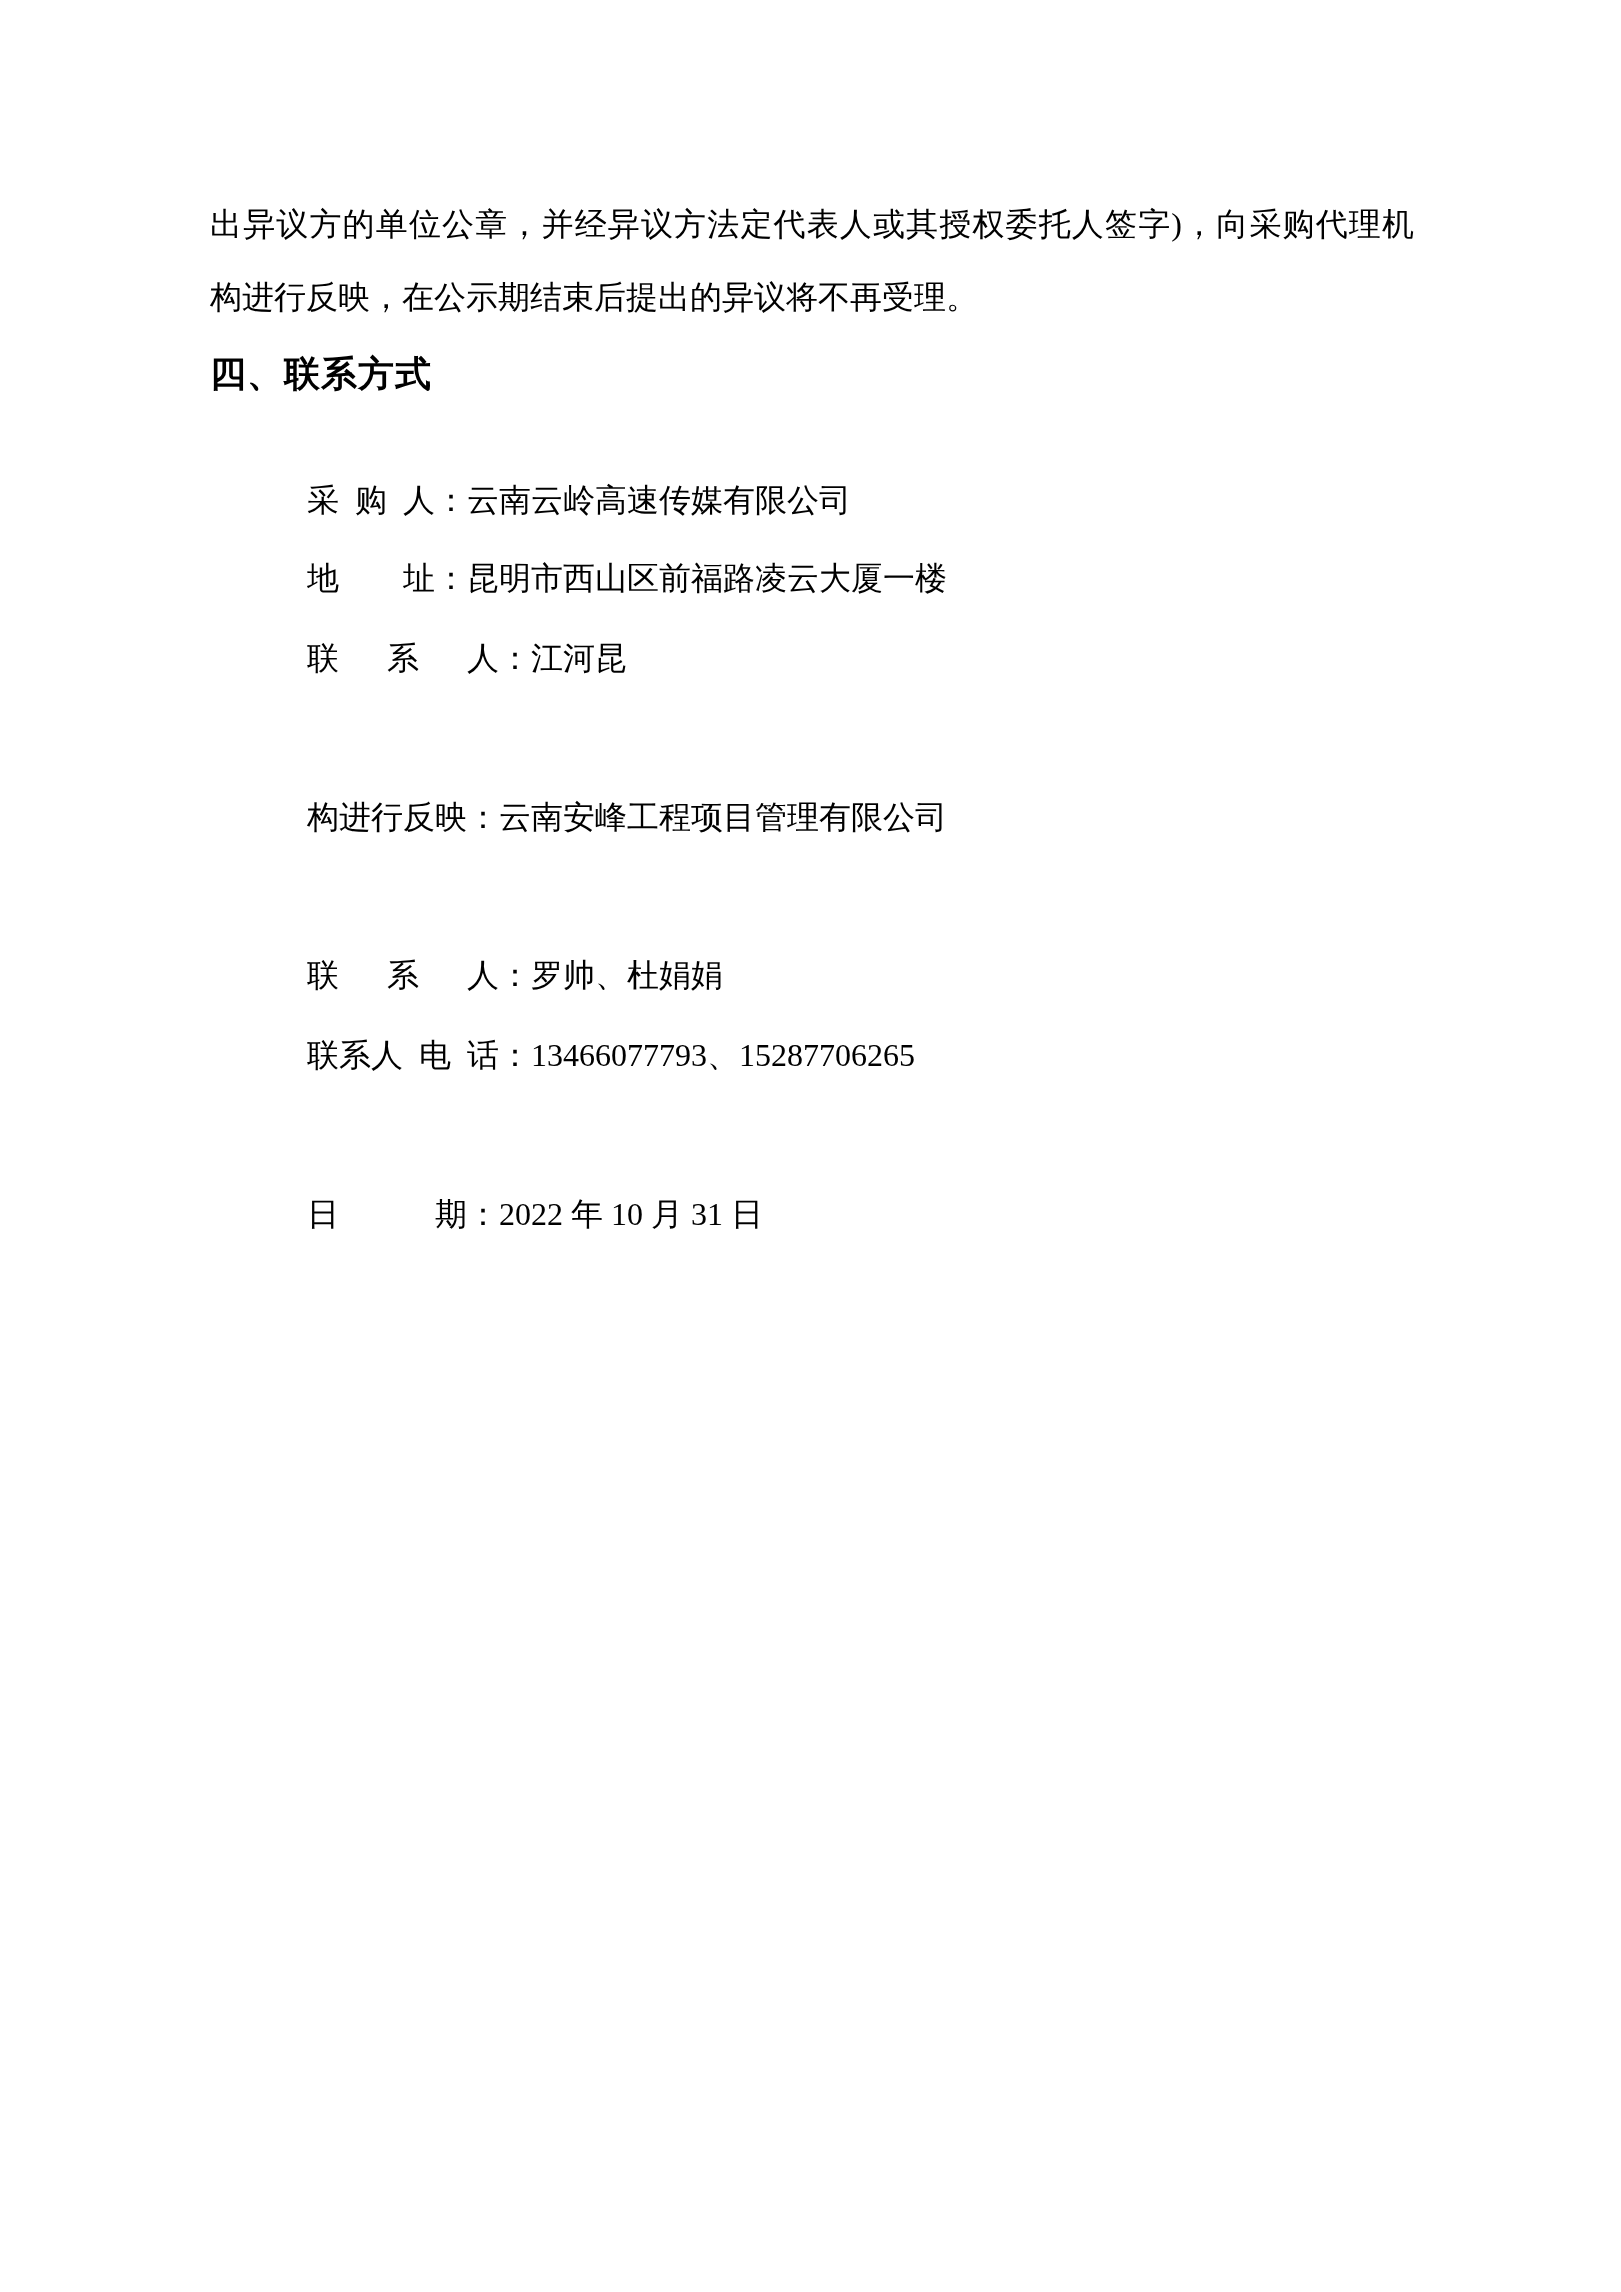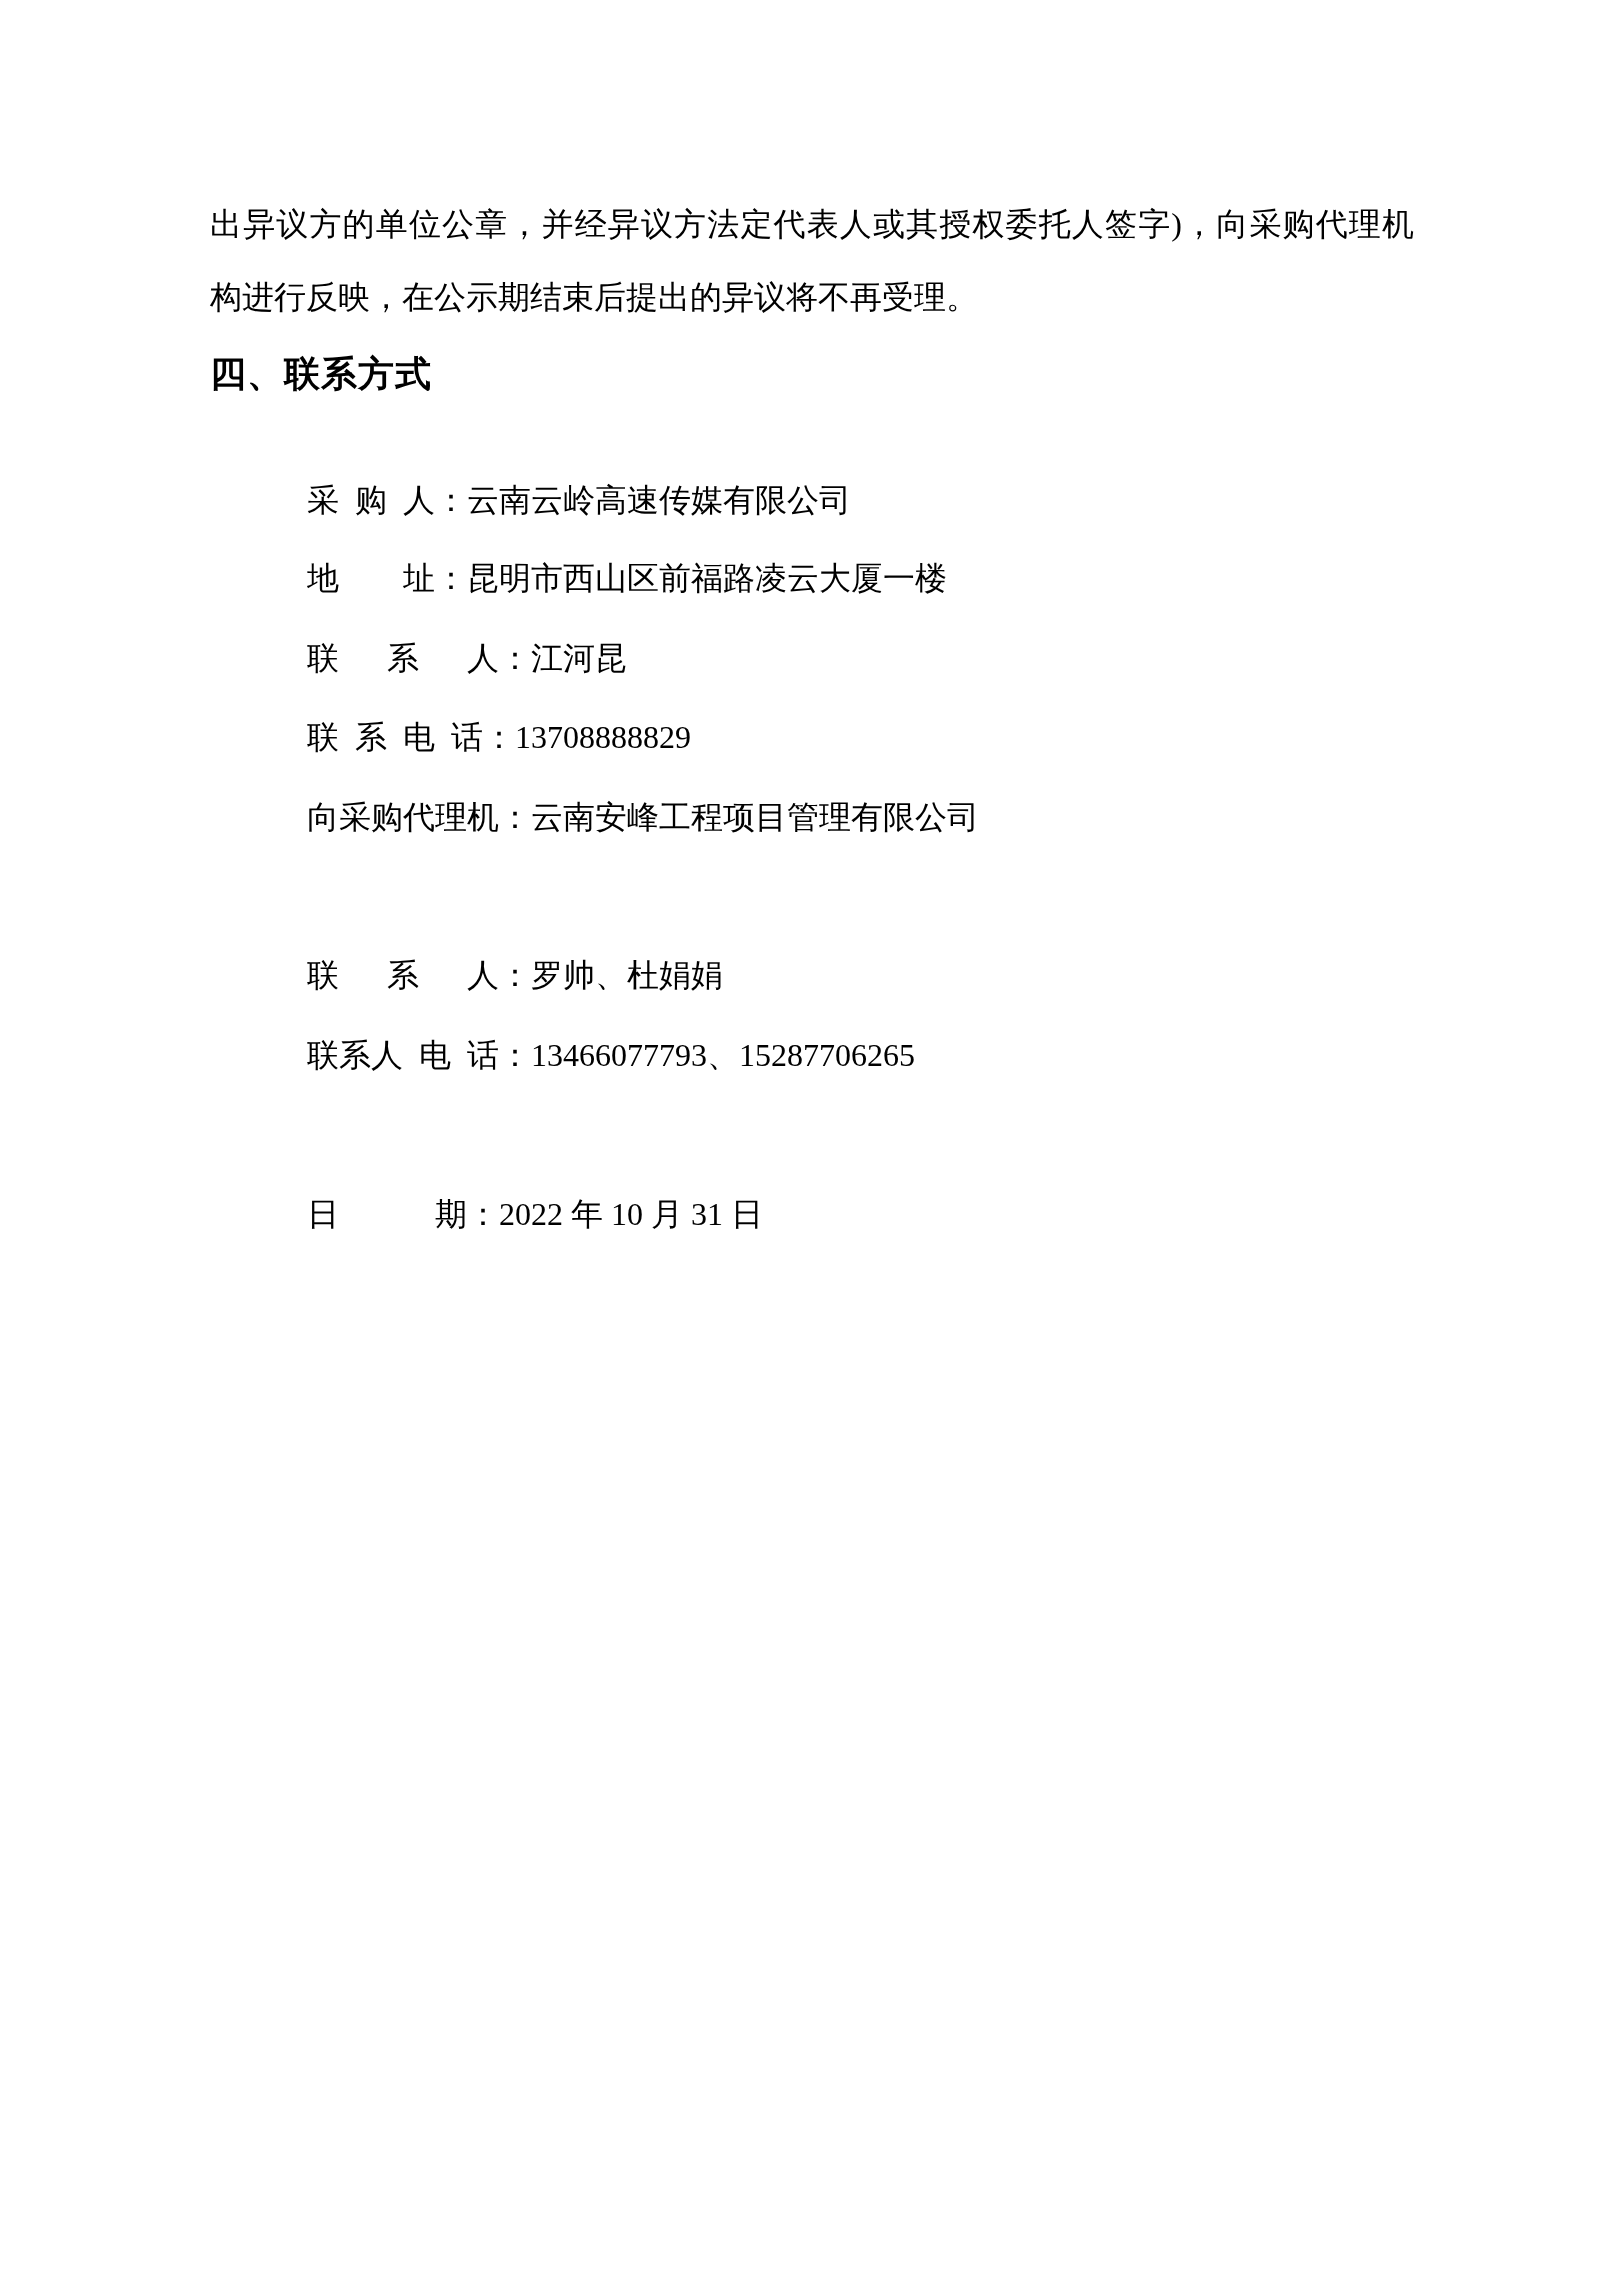--- a/index.html
+++ b/index.html
@@ -72,26 +72,23 @@
   </div>
 
   <div class="textline contact" style="top:520px">
     <span class="label">地　　址：</span><span class="value">昆明市西山区前福路凌云大厦一楼</span>
   </div>
 
   <div class="textline contact" style="top:600px">
     <span class="label">联　 系　 人：</span><span class="value">江河昆</span>
   </div>
 
-  <div class="textline contact" style="top:679px">
-    <span class="label">联 系 电 话：</span><span class="value">13708888829</span>
-  </div>
 
   <div class="textline contact" style="top:759px">
-    <span class="label">向采购代理机：</span><span class="value">云南安峰工程项目管理有限公司</span>
+    <span class="label">构进行反映：</span><span class="value">云南安峰工程项目管理有限公司</span>
   </div>
 
 
   <div class="textline contact" style="top:917px">
     <span class="label">联　 系　 人：</span><span class="value">罗帅、杜娟娟</span>
   </div>
 
   <div class="textline contact" style="top:997px">
     <span class="label">联系人 电 话：</span><span class="value">13466077793、15287706265</span>
   </div>

